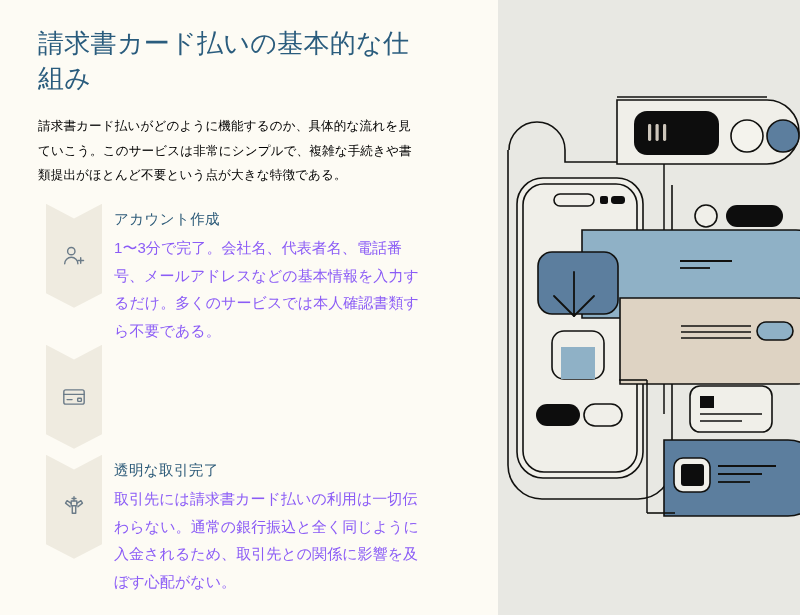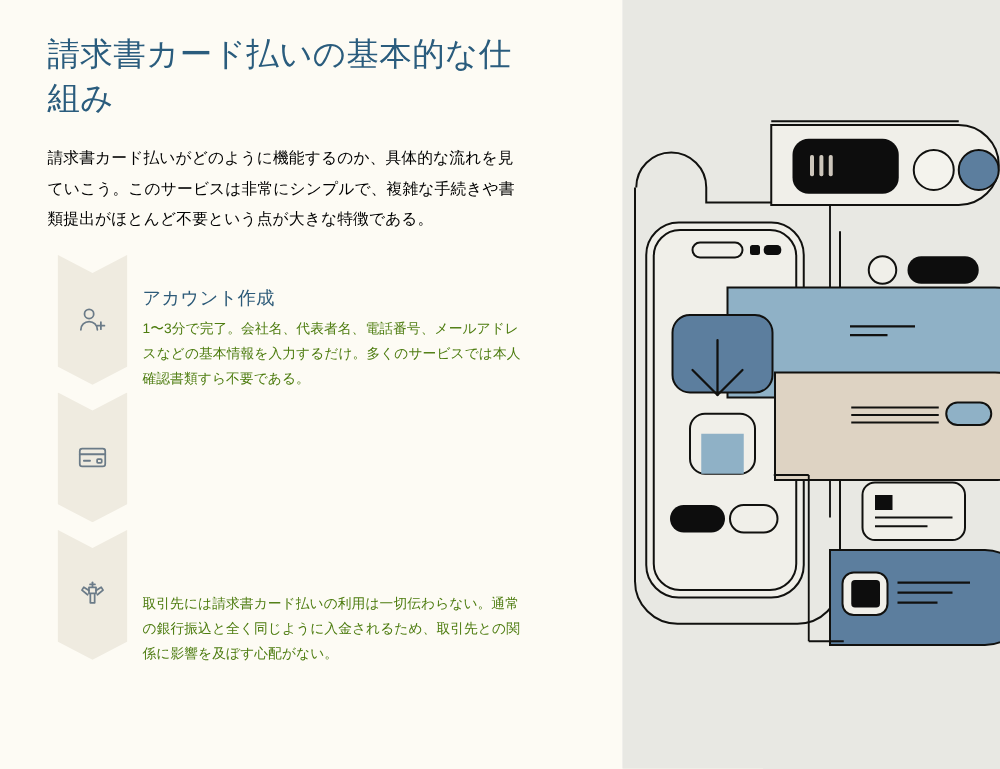--- a/index.html
+++ b/index.html
@@ -53,21 +53,21 @@
 
   
   .steps {
     position: relative;
     margin-left: 2px;
   }
 
   .step {
     position: relative;
     display: flex;
-    align-items: flex-end;
+    align-items: center;
     min-height: 110px;
   }
 
   .step-marker {
     position: relative;
     flex: 0 0 62px;
     width: 62px;
     align-self: stretch;
     min-height: 110px;
   }
@@ -104,23 +104,23 @@
 
   .step-title {
     font-size: 14.5px;
     font-weight: 400;
     color: #2c5a78;
     letter-spacing: 0.4px;
     margin-bottom: 5px;
   }
 
   .step-desc {
-    font-size: 11px;
+    font-size: 15px;
     line-height: 1.85;
-    color: #4d7c0f;
+    color: #8b5cf6;
     letter-spacing: 0.05px;
     max-width: 352px;
   }
 
   
   .right-panel {
     position: absolute;
     left: 498px;
     top: 0;
     width: 302px;
@@ -188,20 +188,21 @@
               <path d="M12 2.6v3.6"></path>
               <path d="M10.2 4.2h3.6"></path>
               <path d="M9.4 6.4h5.2v4.4H9.4z"></path>
               <path d="M9.4 8.6 5.6 6.2 4.2 8.4l4.2 3.4"></path>
               <path d="M14.6 8.6l3.8-2.4 1.4 2.2-4.2 3.4"></path>
               <path d="M10.4 11.6v6.2h3.2v-6.2"></path>
             </svg>
           </div>
         </div>
         <div class="step-body">
+          <div class="step-title">透明な取引完了</div>
           <div class="step-desc">取引先には請求書カード払いの利用は一切伝わらない。通常の銀行振込と全く同じように入金されるため、取引先との関係に影響を及ぼす心配がない。</div>
         </div>
       </div>
 
     </div>
   </div>
 
   <div class="right-panel">
     <svg viewBox="0 0 302 615" xmlns="http://www.w3.org/2000/svg">
       <defs>

